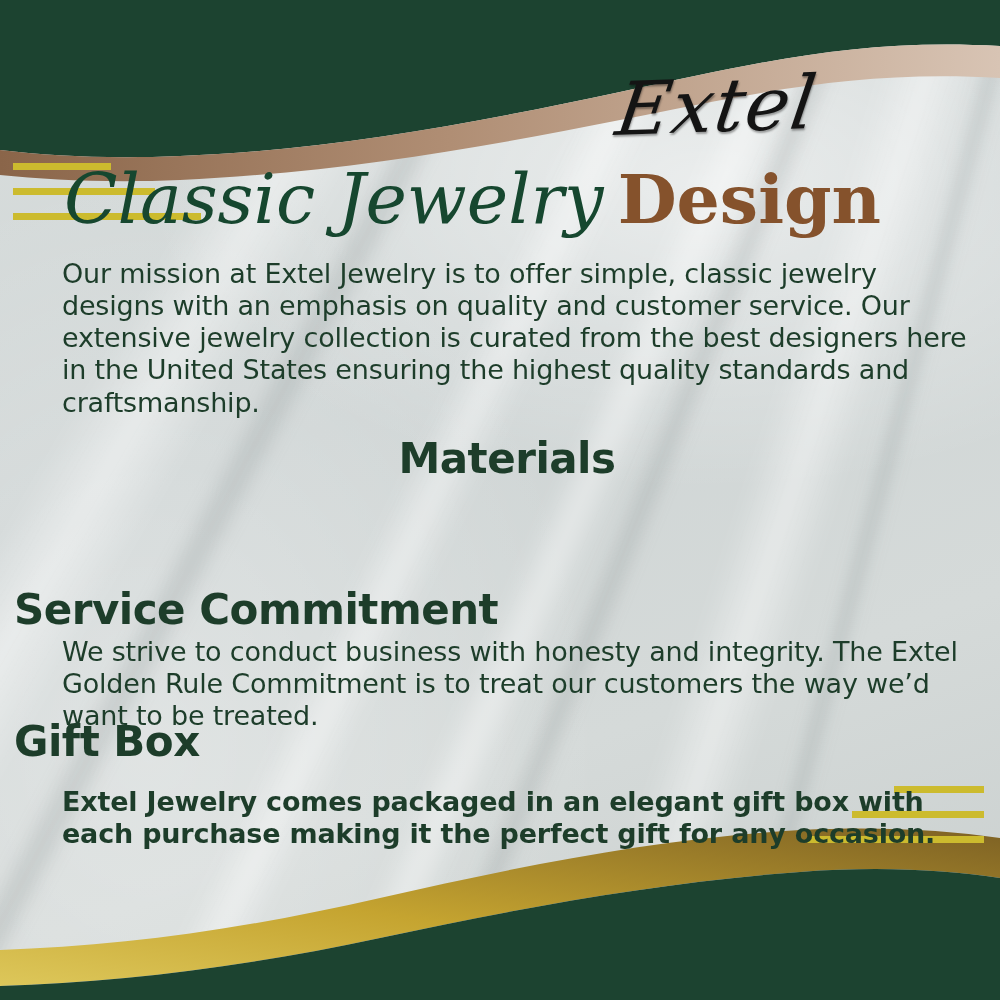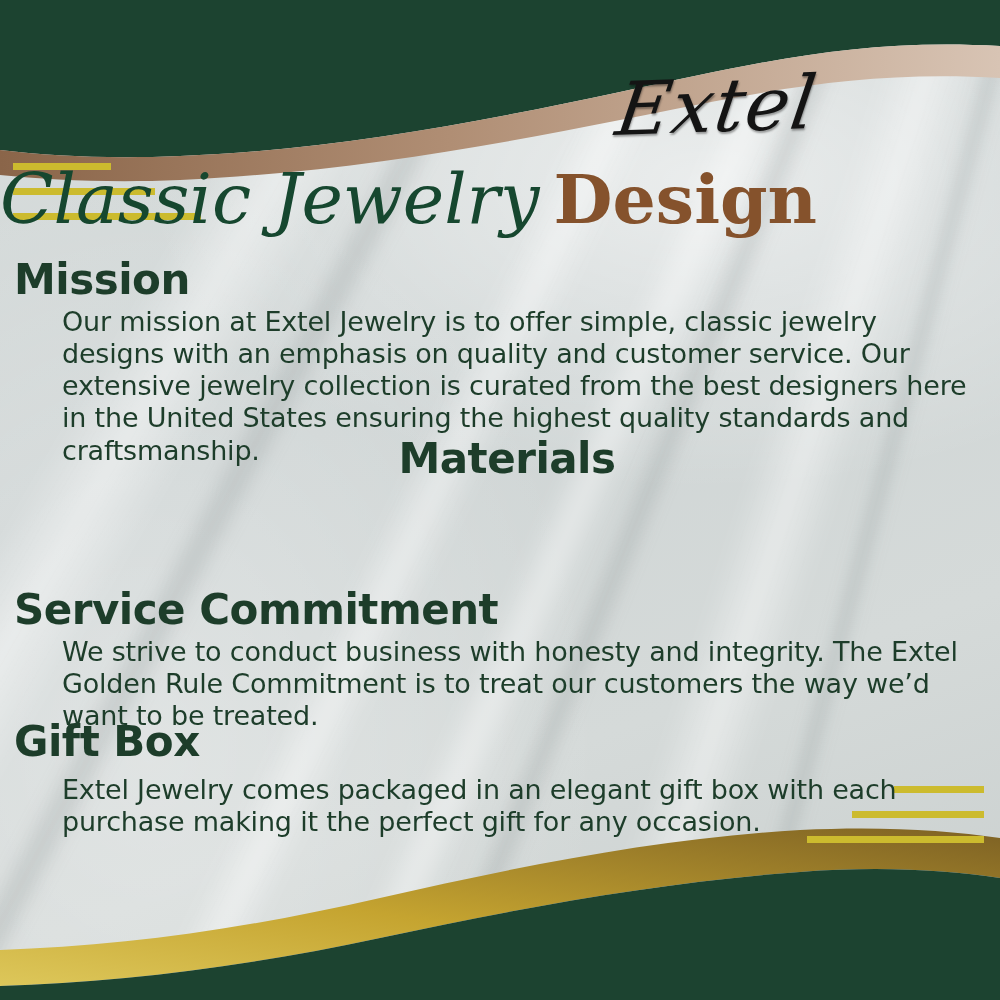--- a/index.html
+++ b/index.html
@@ -88,21 +88,21 @@
     letter-spacing: 1px;
     text-shadow: 1px 2px 2px rgba(0,0,0,0.35);
     transform: skewX(-10deg) rotate(-2deg);
   }
 
   .headline {
     position: absolute;
     left: 0;
     top: 158px;
     width: 945px;
-    text-align: left;
+    text-align: center;
     white-space: nowrap;
   }
   .headline .classic {
     font-family: "DejaVu Serif", serif;
     font-style: italic;
     font-weight: 400;
     font-size: 70px;
     color: #16472f;
     letter-spacing: 0px;
   }
@@ -134,21 +134,21 @@
     color: #1d3d2a;
     margin: 0 0 0 62px;
     width: 912px;
     letter-spacing: -0.2px;
   }
 
   .sec-mission   { top: 258px; }
   .sec-materials { top: 437px; text-align: center; }
   .sec-service   { top: 588px; }
   .sec-giftbox   { top: 720px; }
-  .sec-giftbox .sec-body { margin-top: 10px; }
+  .sec-giftbox .sec-body { margin-top: 22px; font-weight: bold; }
 </style>
 </head>
 <body>
 
 <div id="poster">
 
   <div class="bg-base"></div>
   <div class="fold f1"></div>
   <div class="fold dark f2"></div>
   <div class="fold f3"></div>
@@ -195,21 +195,20 @@
     <div class="rule"></div>
   </div>
 
   <div class="brand-script">Extel</div>
 
   <div class="headline">
     <span class="classic">Classic Jewelry</span><span class="design">Design</span>
   </div>
 
   <div class="section sec-mission">
-    <h2 class="sec-heading">Mission</h2>
     <p class="sec-body">Our mission at Extel Jewelry is to offer simple, classic jewelry designs with an emphasis on quality and customer service. Our extensive jewelry collection is curated from the best designers here in the United States ensuring the highest quality standards and craftsmanship.</p>
   </div>
 
   <div class="section sec-materials">
     <h2 class="sec-heading">Materials</h2>
   </div>
 
   <div class="section sec-service">
     <h2 class="sec-heading">Service Commitment</h2>
     <p class="sec-body">We strive to conduct business with honesty and integrity. The Extel Golden Rule Commitment is to treat our customers the way we’d want to be treated.</p>

